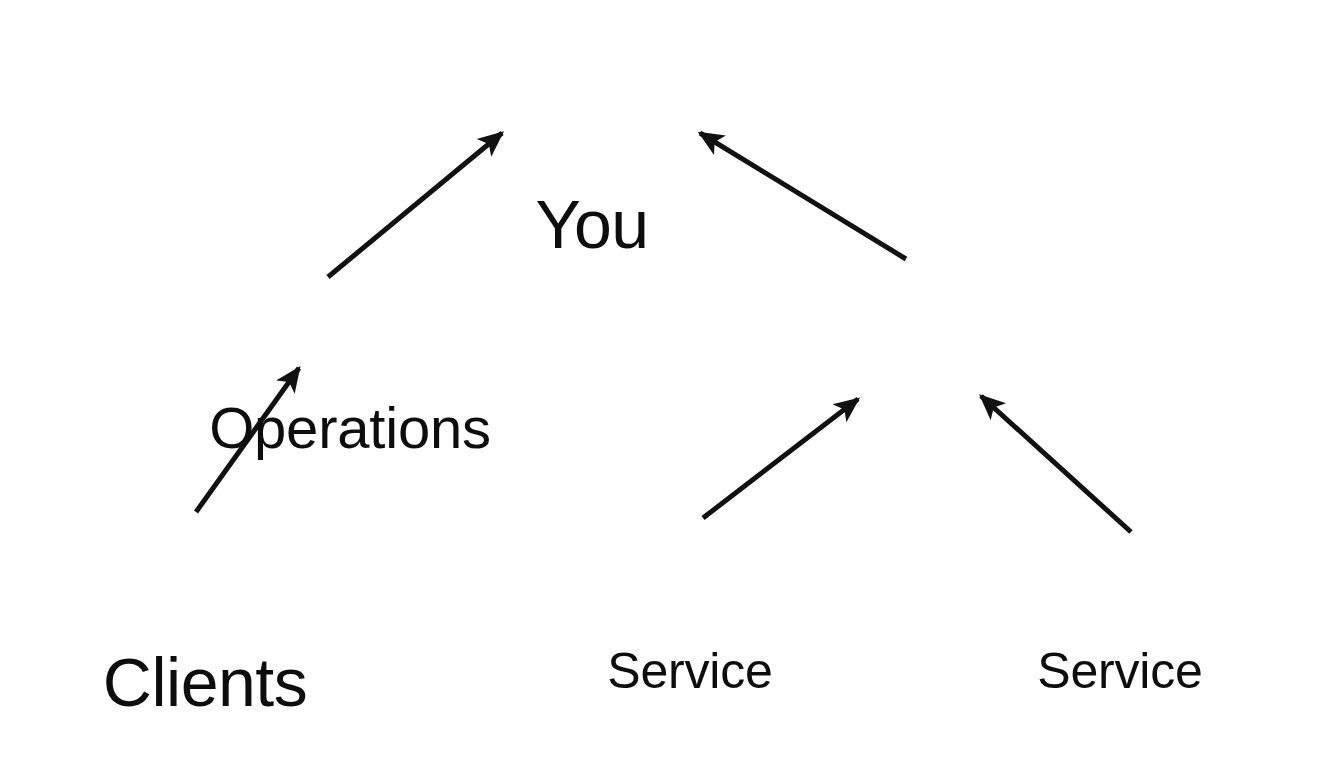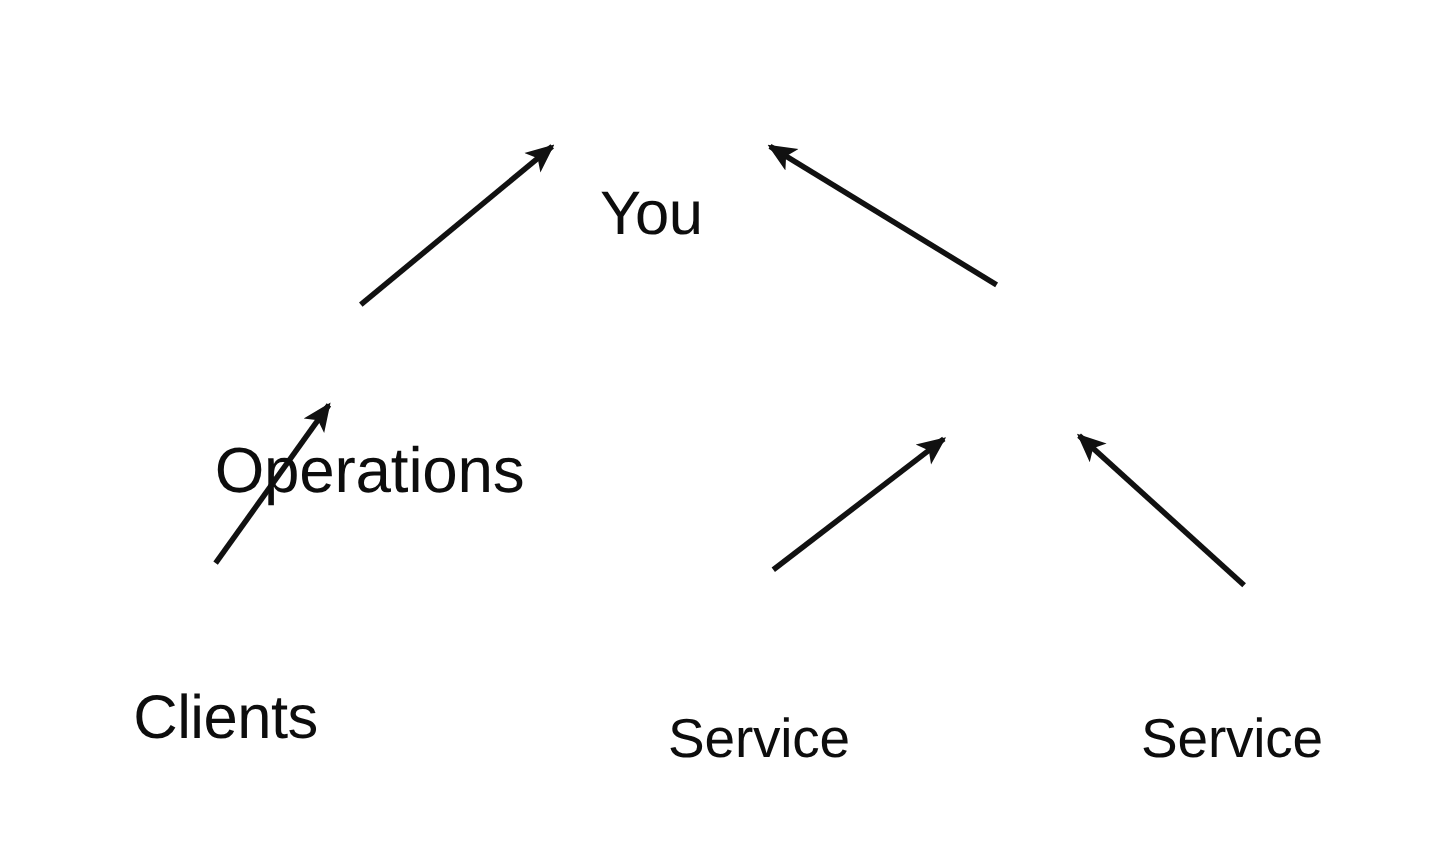--- a/index.html
+++ b/index.html
@@ -32,38 +32,38 @@
     position: absolute;
     white-space: pre;
     text-align: center;
     color: #0d0d0d;
     font-family: "Liberation Sans", sans-serif;
     font-weight: 400;
     line-height: 1.0;
     transform: translate(-50%, 0);
   }
   .node-big {
-    font-size: 56px;
+    font-size: 68px;
     letter-spacing: -0.5px;
   }
   .node-mid {
     font-size: 58px;
     letter-spacing: -0.2px;
   }
   .node-small {
     font-size: 50px;
     line-height: 1.14;
     letter-spacing: -0.2px;
   }
   .node-line {
     display: block;
   }
   
   #node-you      { left: 592px; top: 54px; }
-  #node-operations { left: 336px; top: 283px; }
+  #node-operations { left: 350px; top: 283px; }
   #node-clients  { left: 205px; top: 512px; }
   #node-project-manager { left: 917px; top: 264px; }
   #node-service-specialist-1 { left: 690px; top: 529px; }
   #node-service-specialist-2 { left: 1120px; top: 529px; }
 </style>
 </head>
 <body>
 
 <div id="canvas">
 

